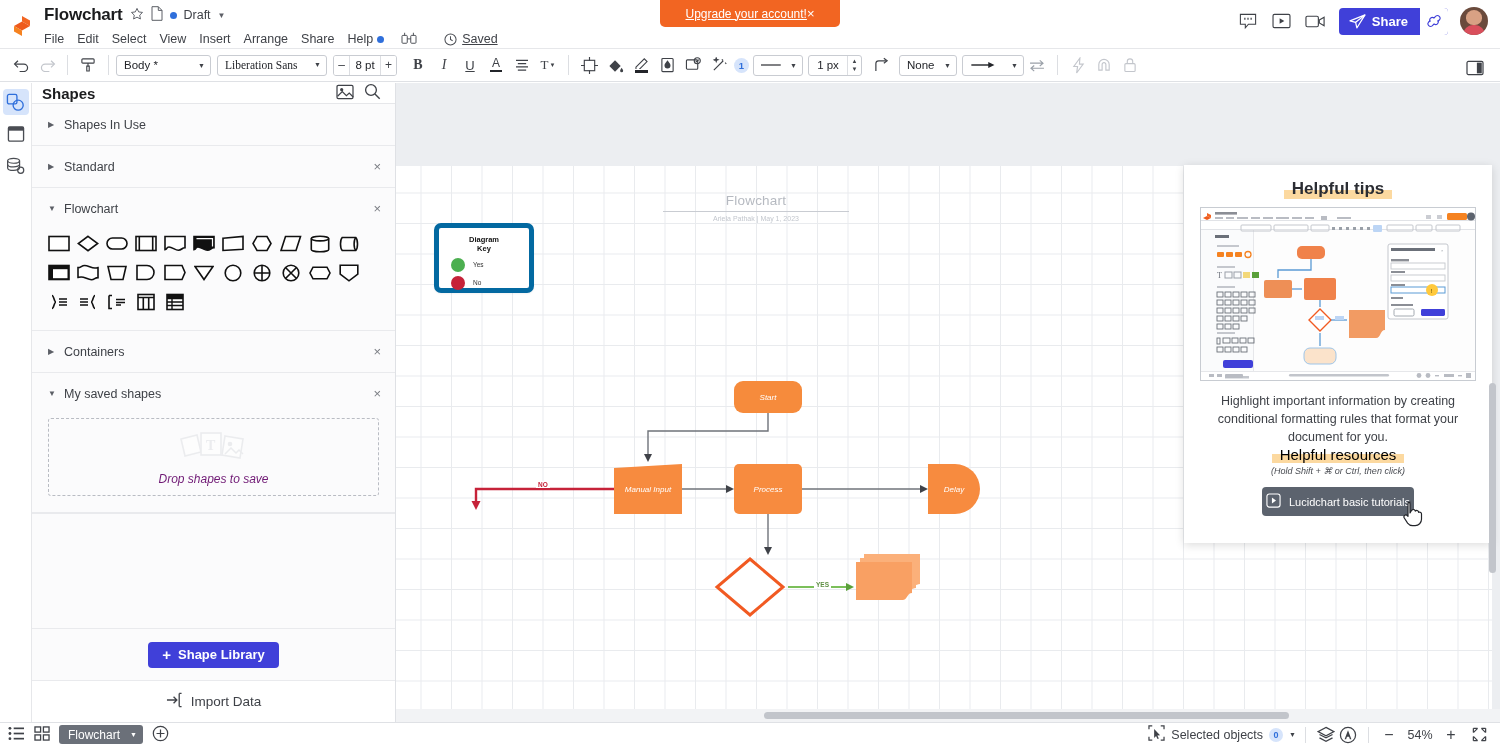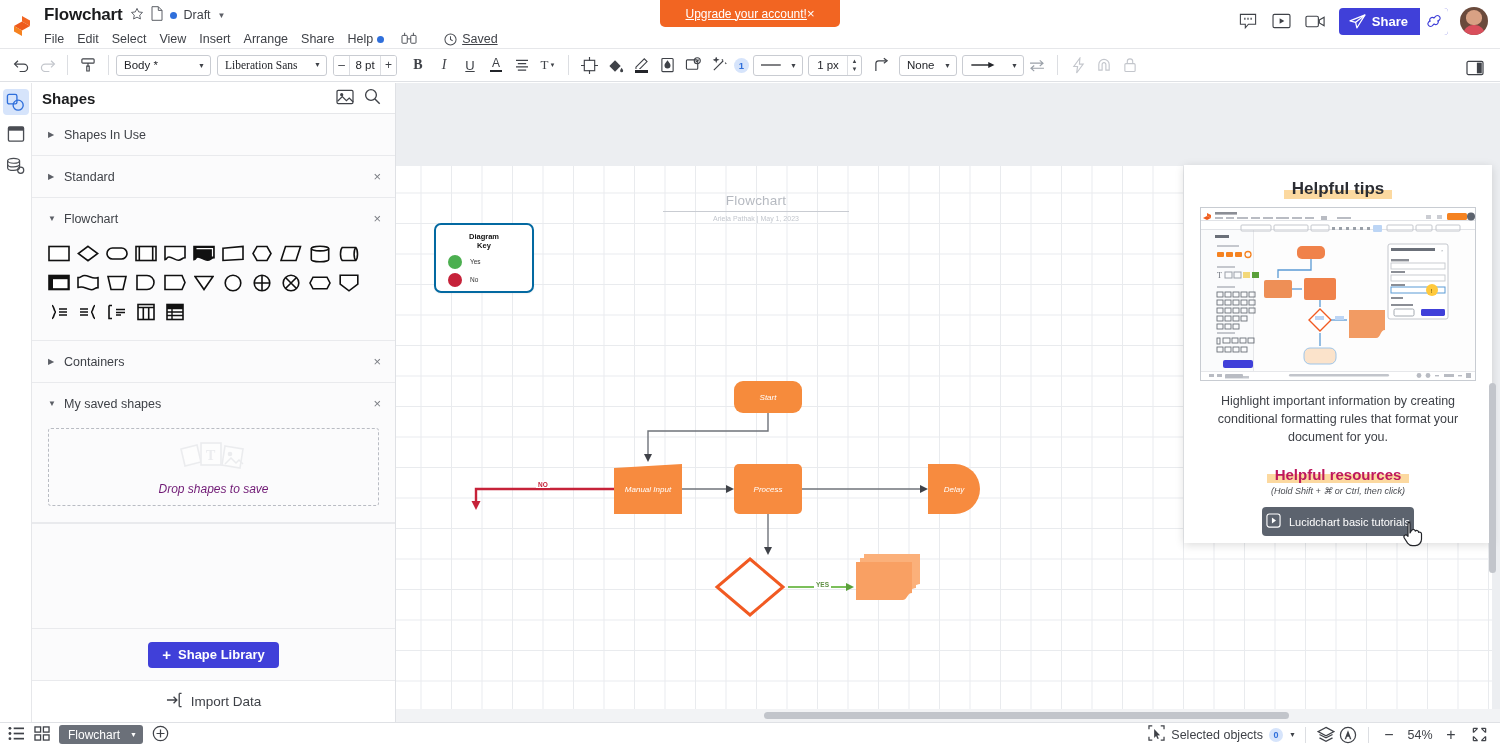--- a/index.html
+++ b/index.html
@@ -136,21 +136,21 @@
   }
   .rail-btn.active { background: #d6e4fb; color: #2f6fdb; }
 
   
   .panel {
     position: absolute; left: 32px; top: 83px; width: 364px; bottom: 24px;
     background: #fbfbfc; border-right: 1px solid #dfe1e5;
     display: flex; flex-direction: column;
   }
   .panel-head {
-    height: 31px; display: flex; align-items: center; justify-content: space-between;
+    height: 21px; display: flex; align-items: center; justify-content: space-between;
     padding: 0 14px 0 10px; background: #fff; border-bottom: 1px solid #e6e7ea;
   }
   .panel-title { font-size: 15px; font-weight: bold; color: #1b1c1e; }
   .panel-head-icons { display: flex; align-items: center; gap: 10px; color: #3f4248; }
 
   .sec {
     border-bottom: 1px solid #e9eaed; background: #fbfbfc;
   }
   .sec-head {
     height: 41px; display: flex; align-items: center; padding: 0 14px 0 16px;
@@ -211,21 +211,21 @@
     position:absolute; left:0; top:0; width:1104px; height:83px; background:#eceef1;
   }
 
   .doc-heading { position: absolute; left: 305px; top: 110px; width: 110px; text-align: center; }
   .doc-heading .h { font-size: 13.5px; color: #b6bac1; letter-spacing:.2px; }
   .doc-heading .rule { height:1px; background:#c9ccd2; margin: 3px 0 3px -38px; width: 186px; }
   .doc-heading .sub { font-size: 7px; color: #c2c6cd; margin-left: -38px; width:186px; text-align:center; }
 
   .keybox {
     position: absolute; left: 38px; top: 140px; width: 100px; height: 70px;
-    background: #fff; border: 2px solid #0369a1; border-radius: 7px;
+    background: #fff; border: 5px solid #0369a1; border-radius: 7px;
     box-shadow: 0 1px 2px rgba(0,0,0,.05);
   }
   .keybox .kt { font-size: 7.5px; font-weight: bold; text-align:center; margin-top: 7px; line-height: 1.25; color:#111; }
   .keybox .krow { display:flex; align-items:center; gap: 8px; margin: 4px 0 0 12px; }
   .kdot { width: 14px; height: 14px; border-radius: 50%; }
   .klabel { font-size: 6.5px; color: #333; }
 
   .node { position: absolute; display:flex; align-items:center; justify-content:center;
           color:#fff; font-size:8px; font-style: italic; }
   .n-start { left: 338px; top: 215px; width: 68px; height: 32px; background:#f68b3c; border-radius: 9px; }
@@ -248,21 +248,21 @@
   .hl::before {
     content:''; position:absolute; left:0; right:0; bottom: 0px; height: 9px;
     background: #fcd9a0; z-index: 0;
   }
   .hl span { position: relative; z-index: 1; text-align: center; }
   .tip-img {
     margin: 8px auto 0 auto; width: 276px; height: 174px; border: 1px solid #c8ccd2; background:#fff;
     position: relative; overflow:hidden;
   }
   .tip-body { font-size: 12.5px; color: #3f4248; text-align:center; line-height: 1.45; margin-top: 11px; }
-  .tip-h2 { text-align:center; margin-top: 20px; font-size: 15px; font-weight: bold; color:#be185d; }
+  .tip-h2 { text-align:center; margin-top: 0; font-size: 15px; font-weight: normal; color:#000000; }
   .tip-note { text-align:center; font-size: 9px; font-style: italic; color:#4a4d53; margin-top: 3px; }
   .tip-btn {
     margin: 11px auto 0 auto; width: 152px; height: 29px; background: #5c636e; border-radius: 4px;
     display:flex; align-items:center; justify-content:center; gap: 8px;
     color:#fff; font-size: 11px; position:relative;
   }
   .cursor-hand { position:absolute; right: -14px; bottom: -16px; }
 
   
   .mini { position:absolute; inset:0; background:#fff; font-size:2px; }

